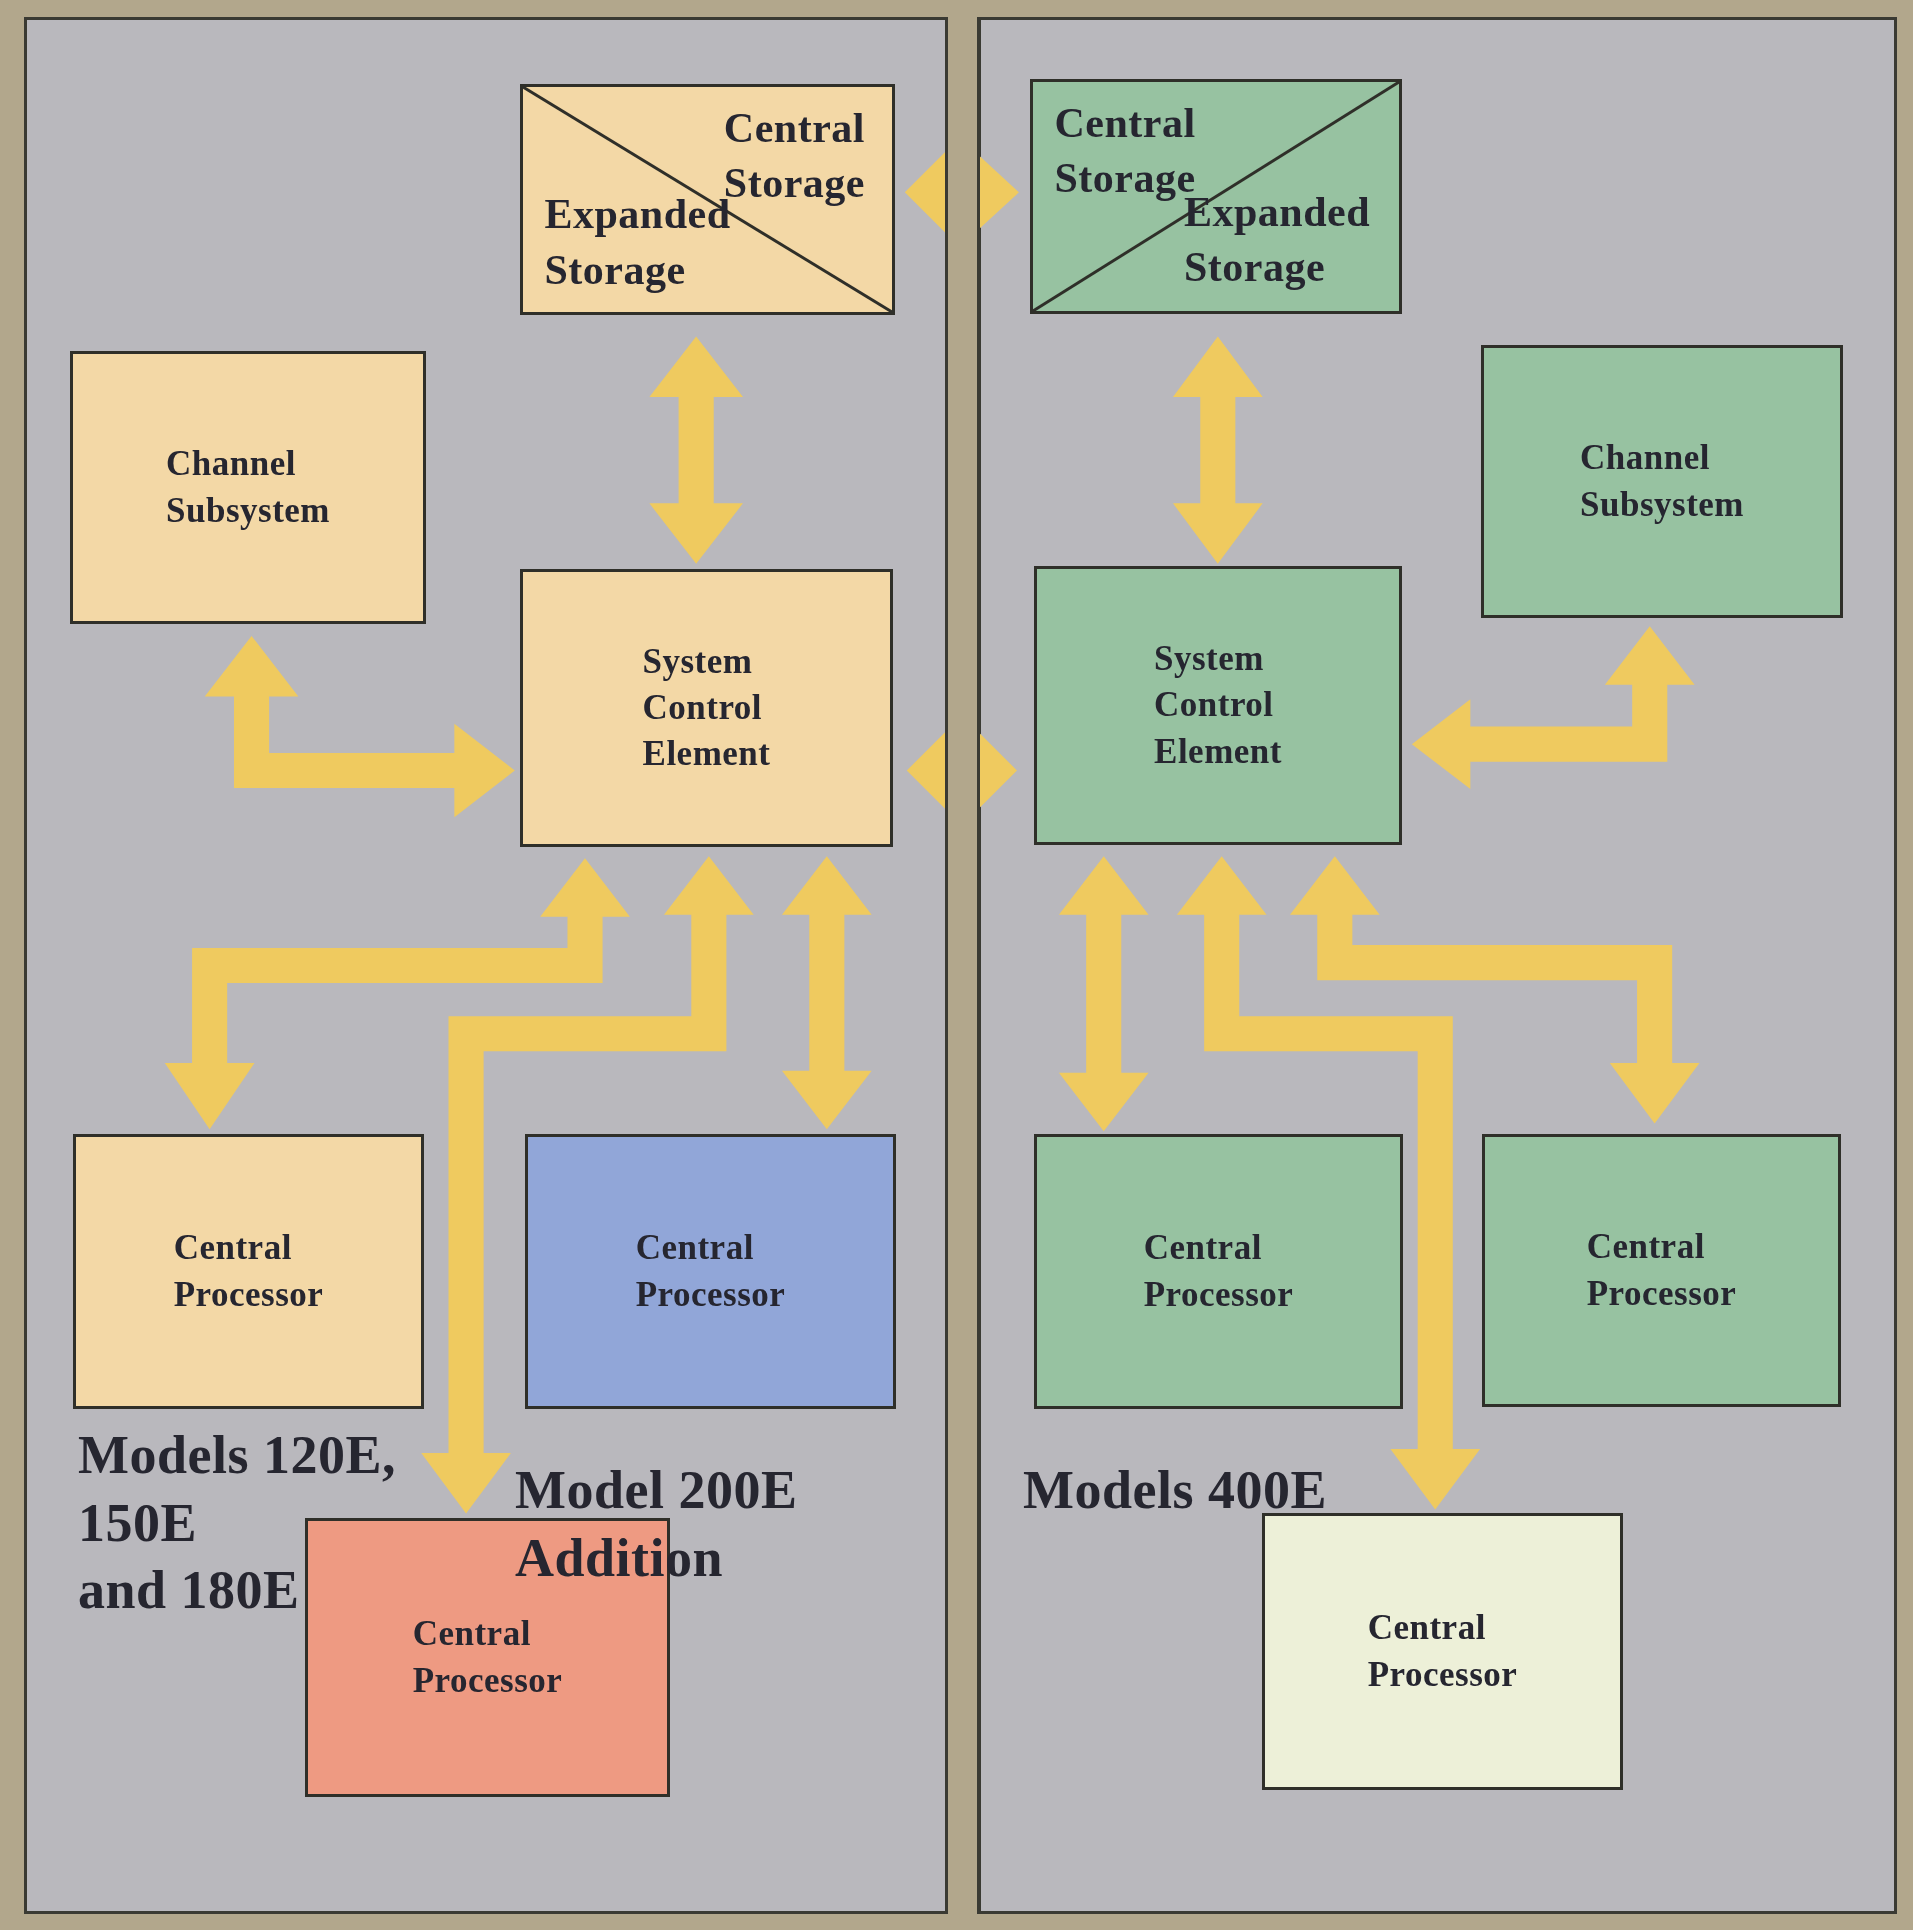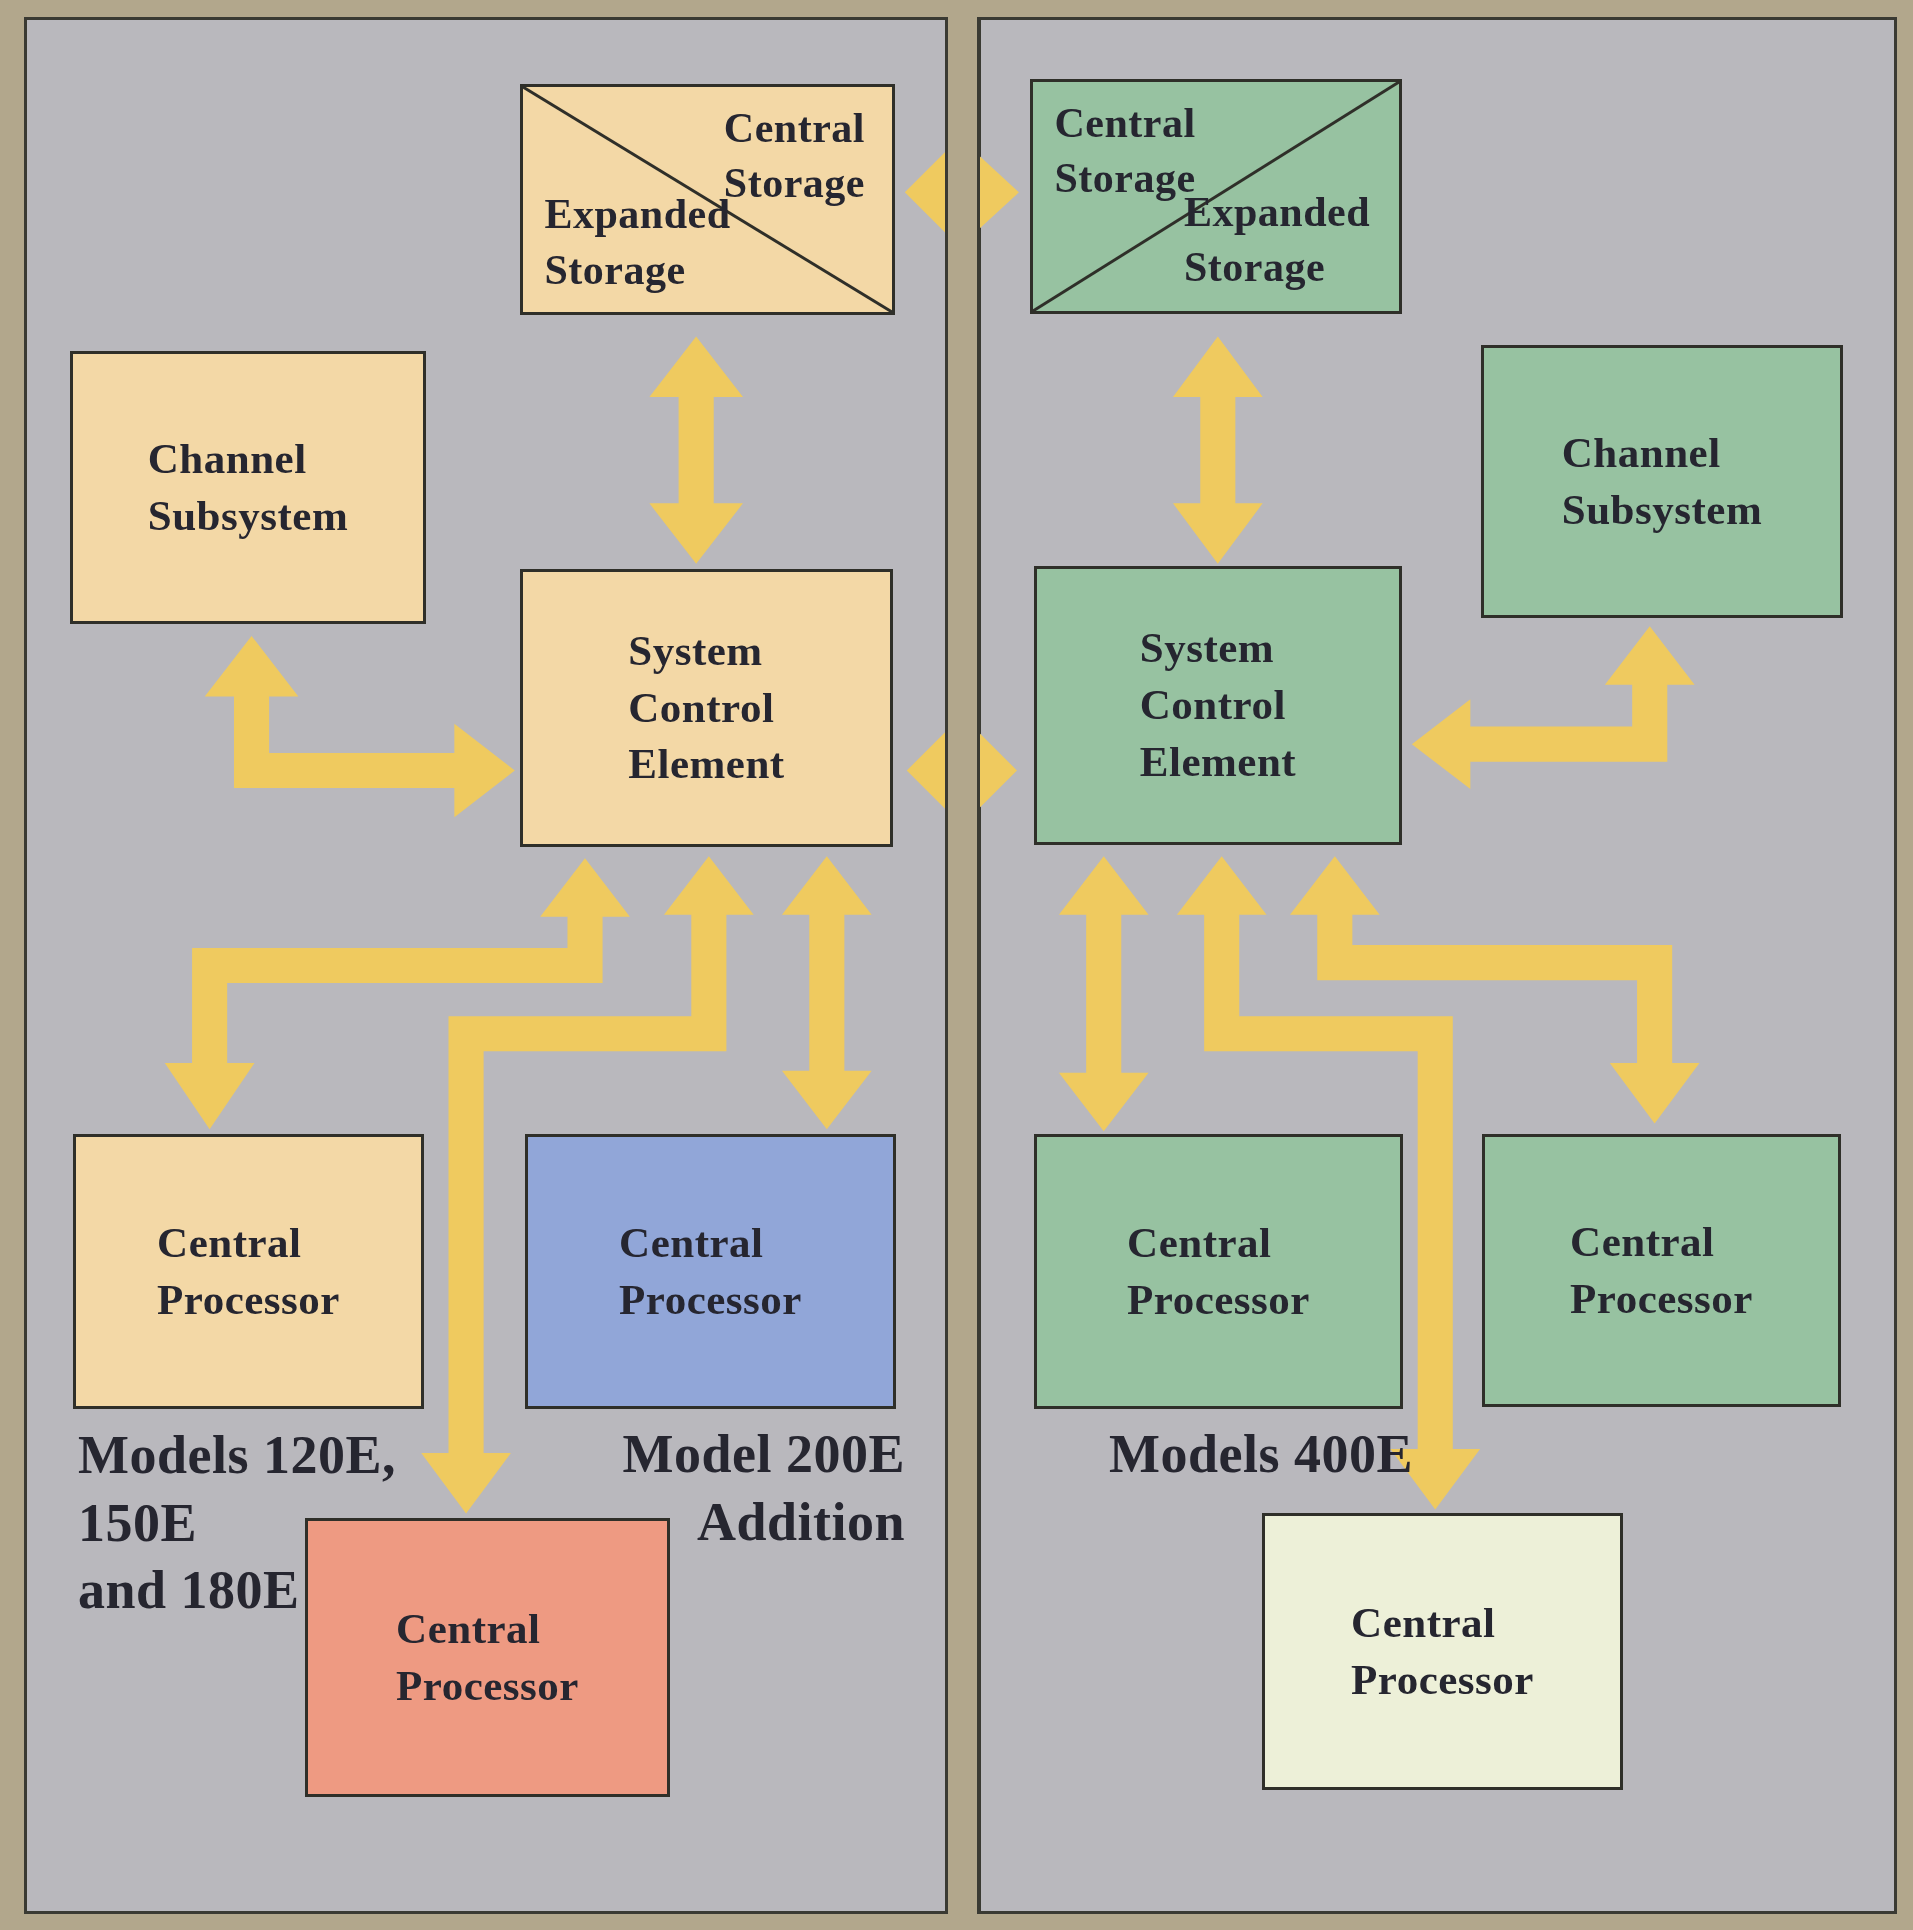--- a/index.html
+++ b/index.html
@@ -29,21 +29,21 @@
     position:absolute;
     border:3.9px solid #2f2f29;
     box-sizing:border-box;
     z-index:4;
     display:flex;align-items:center;justify-content:center;
     color:#262630;
   }
   .lbl{
     white-space:pre-line;
     font-weight:bold;
-    font-size:43px;
+    font-size:35px;
     line-height:1.32;
     text-align:left;
     color:#262630;
     letter-spacing:0.5px;
   }
   .storage .lbl{font-size:42px;position:absolute;}
   .tan{background:#f3d8a6;}
   .green{background:#97c2a1;}
   .blue{background:#91a6d8;}
   .red{background:#ee9a82;}
@@ -57,21 +57,21 @@
   .caption{
     position:absolute;
     font-weight:bold;
     font-size:54px;
     line-height:1.25;
     color:#262630;
     z-index:5;
     white-space:pre-line;
     letter-spacing:0.5px;
   }
-  .caption.center{text-align:right;}
+  .caption.center{text-align:left;margin-top:36px;}
 </style>
 </head>
 <body>
 
 <div class="page">
 
   <section class="panel" style="left:24.4px;top:16.6px;width:925px;height:1897px;"></section>
   <section class="panel" style="left:978px;top:16.6px;width:919px;height:1897px;"></section>
 
   <svg class="arrow-layer" width="1913" height="1931" viewBox="0 0 1962 1980">

